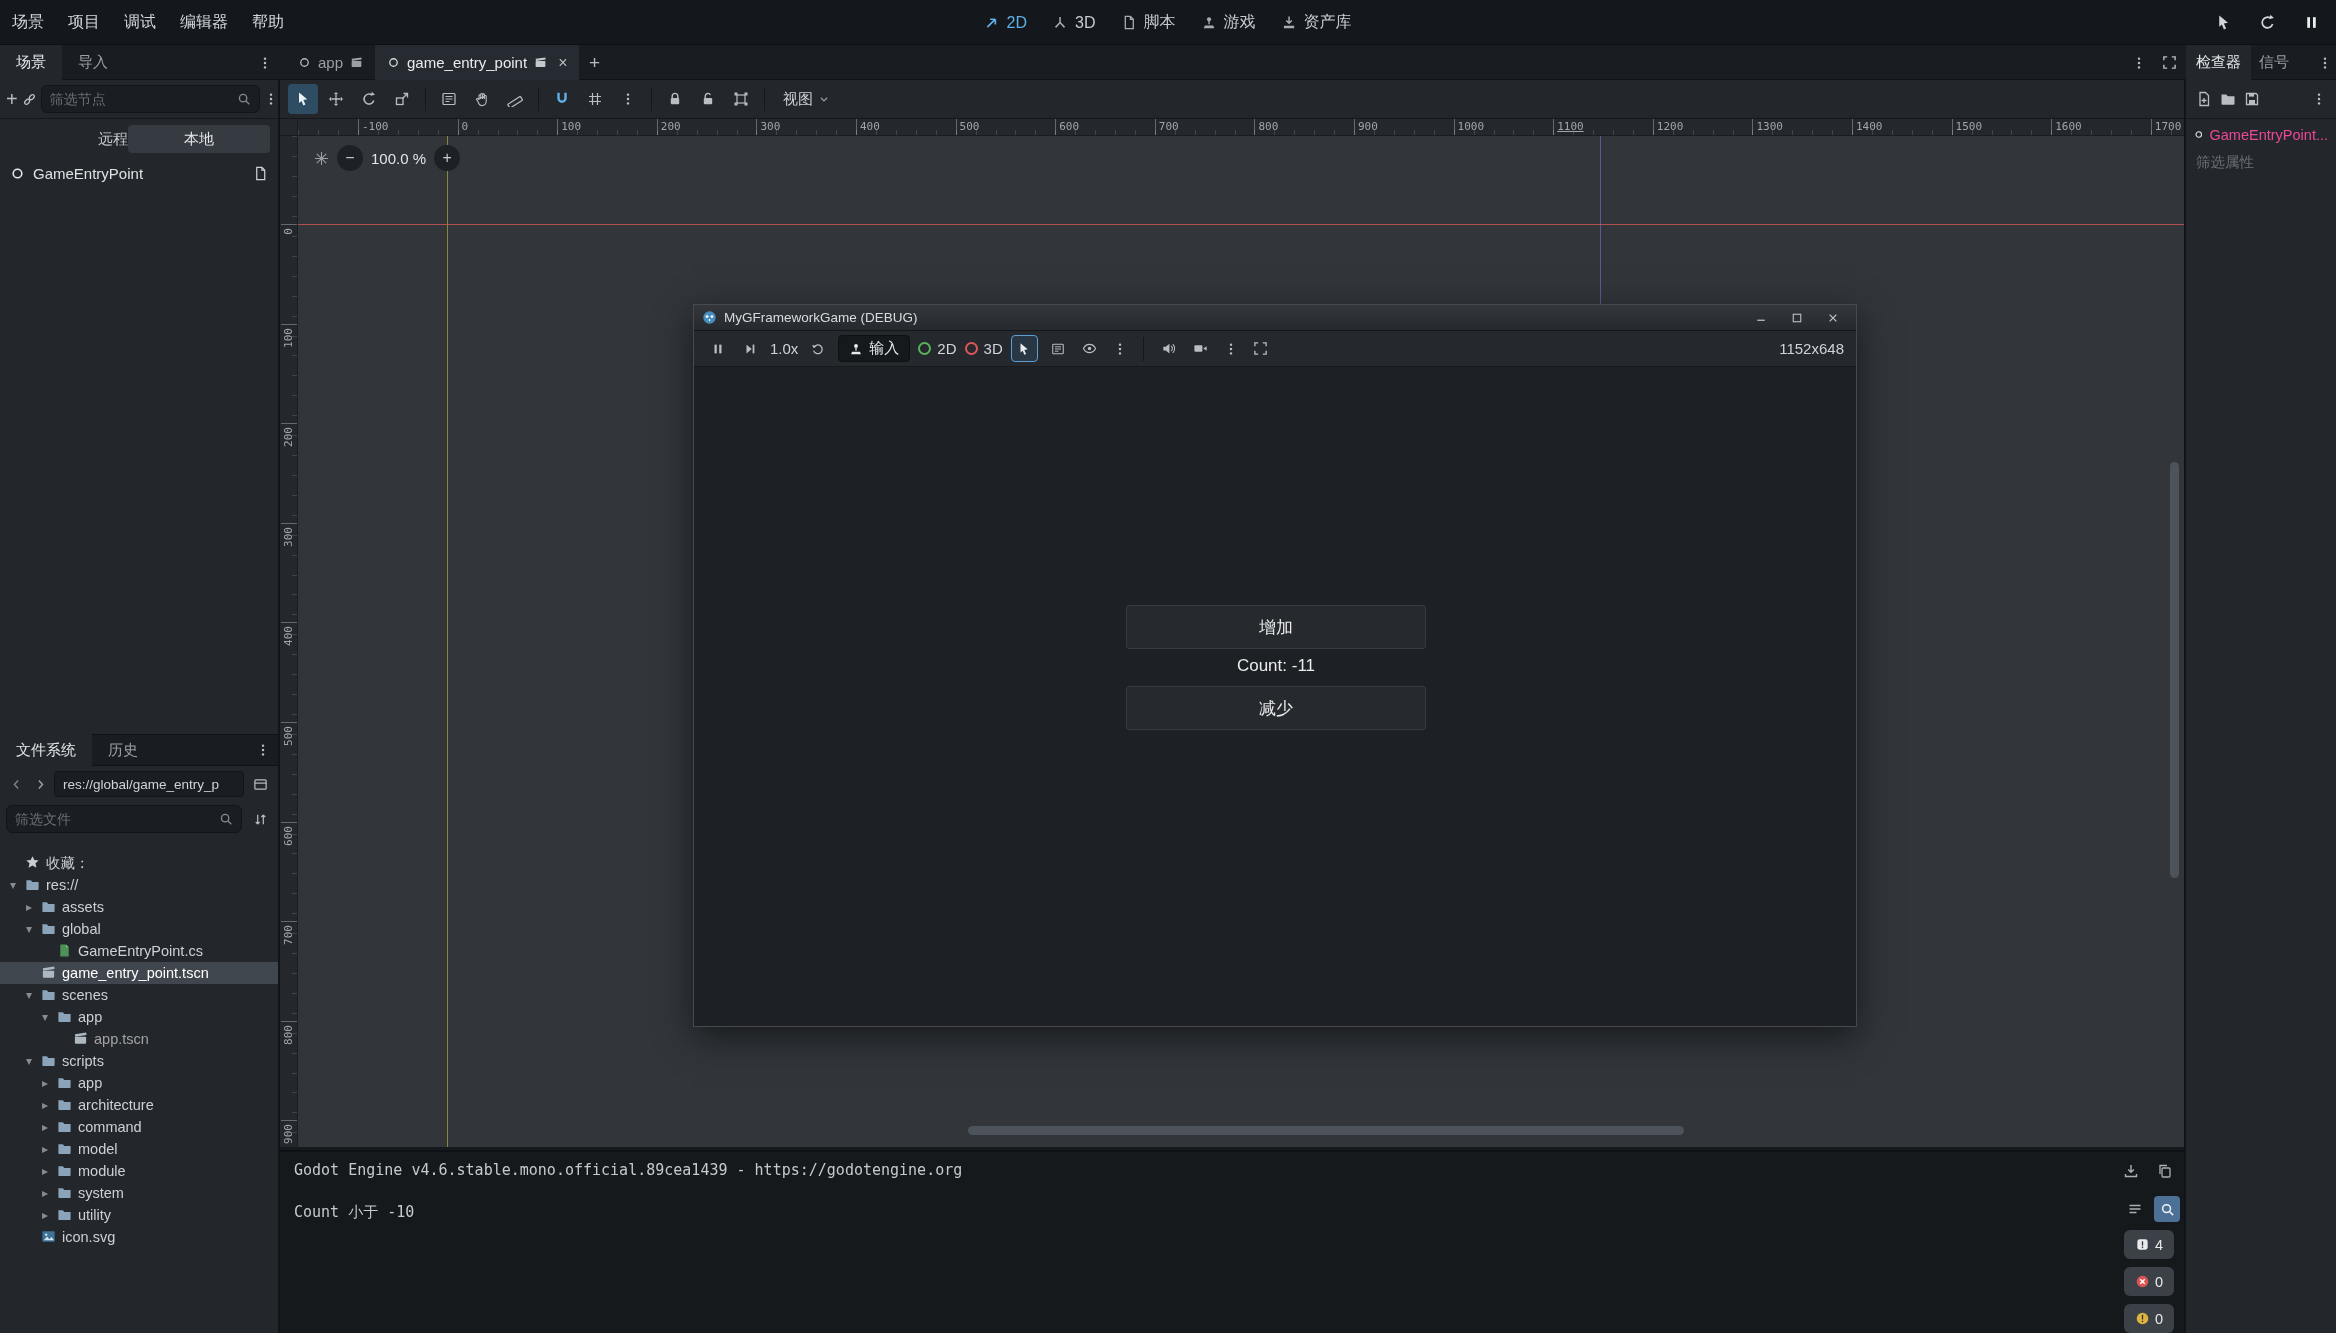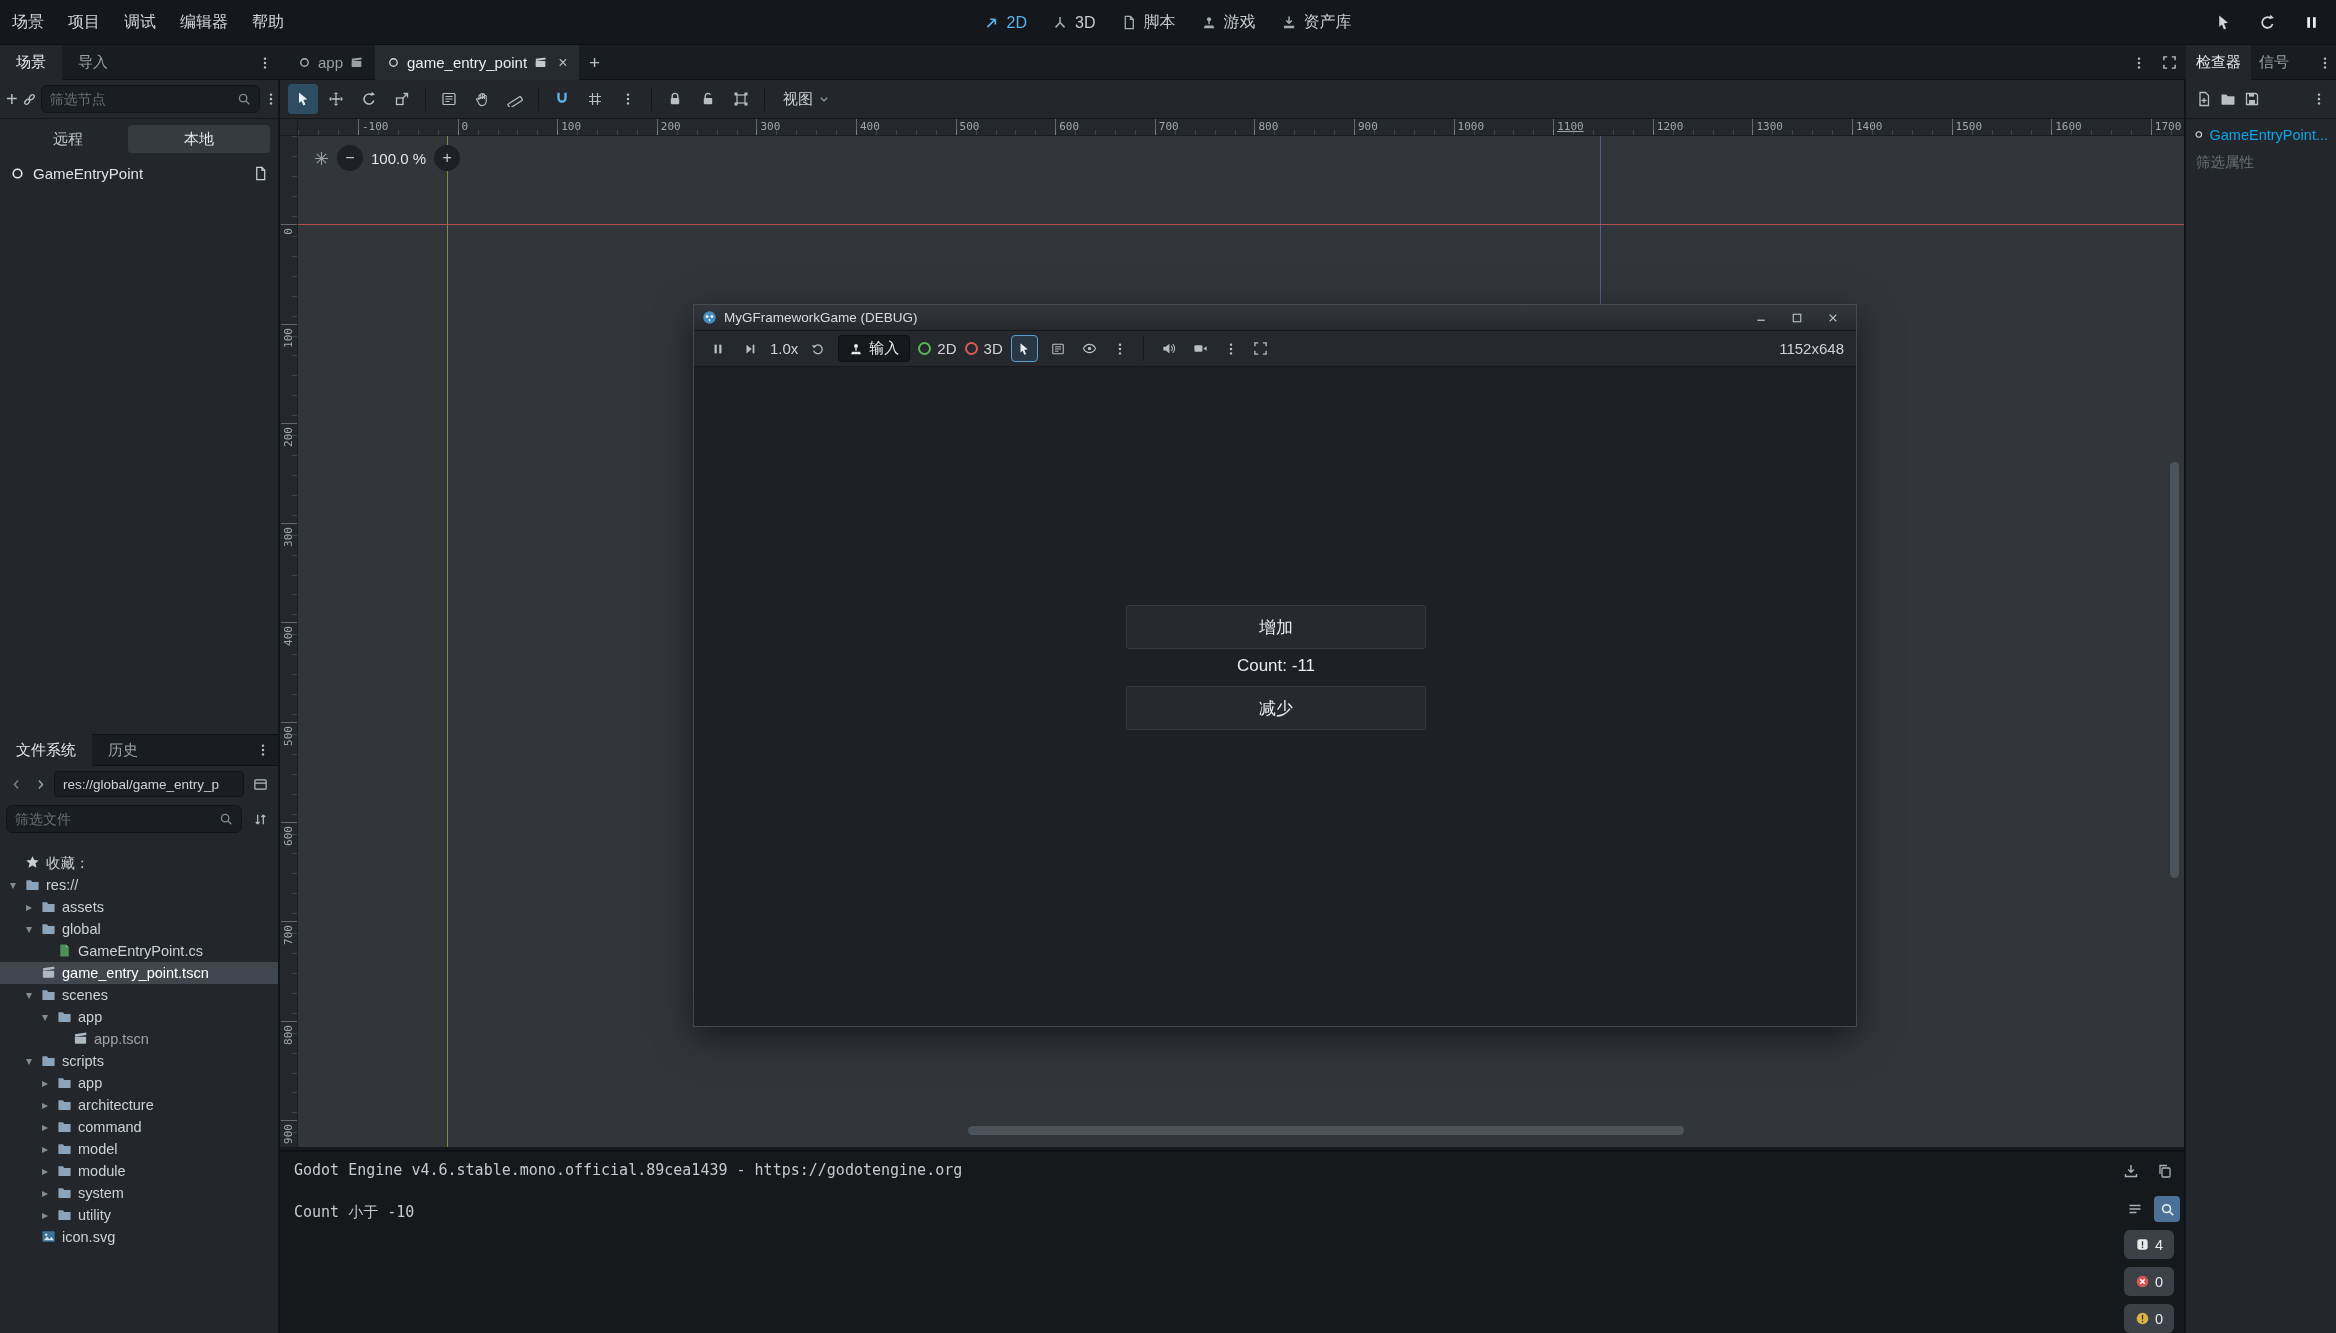--- a/index.html
+++ b/index.html
@@ -24,21 +24,21 @@
 .docktab.active{background:#23272c;color:#e4e7ea}
 .scenetab{height:35px;display:flex;align-items:center;gap:7px;padding:0 12px;color:#9aa0a5;font-size:15px}
 .scenetab.active{background:#262b31;color:#e9ebed}
 
 #left-dock{position:absolute;left:0;top:80px;width:280px;height:1253px;background:#23272c;border-right:2px solid #111418}
 .toolbar{display:flex;align-items:center;height:39px;border-bottom:1px solid #15181c;padding:0 6px;gap:4px}
 .filterbox{flex:1;display:flex;align-items:center;background:#1a1d21;border:1px solid #121518;border-radius:6px;height:28px;padding:0 8px;gap:6px}
 .filterbox input{flex:1;min-width:0;background:transparent;border:none;outline:none;color:#cfd3d7;font-size:14px;font-family:"Liberation Sans",sans-serif}
 .filterbox input::placeholder{color:#686f75}
 #seg-row{display:flex;align-items:center;height:40px;padding:0 8px}
-#seg-remote{width:120px;text-align:center;color:#c3c7cb;font-size:15px}
+#seg-remote{width:120px;text-align:right;color:#c3c7cb;font-size:15px}
 #seg-local{flex:1;background:#363b42;border-radius:4px;height:28px;display:flex;align-items:center;justify-content:center;color:#e6e8ea;font-size:15px}
 #scene-root-row{display:flex;align-items:center;height:28px;padding:0 10px;gap:8px;color:#dfe2e5;font-size:15px}
 
 #fs-dock{position:absolute;left:0;top:654px;width:278px;bottom:0}
 #fs-tabs{display:flex;align-items:center;height:32px;background:#191c20;border-top:1px solid #101316;border-bottom:1px solid #101316}
 #fs-path{display:flex;align-items:center;height:36px;padding:0 6px;gap:4px}
 #fs-pathbox{flex:1;background:#1a1d21;border:1px solid #121518;border-radius:4px;height:26px;display:flex;align-items:center;padding:0 8px;color:#cfd3d7;font-size:13.5px;white-space:nowrap;overflow:hidden}
 #fs-filter-row{display:flex;align-items:center;height:34px;padding:0 6px;gap:6px}
 #fs-tree{position:absolute;left:0;top:112px;right:0;bottom:0;overflow:hidden;padding-top:6px}
 .fsrow{display:flex;align-items:center;height:22px;gap:5px;font-size:14.5px;color:#cdd1d5;white-space:nowrap}
@@ -84,21 +84,21 @@
 #gcontent{position:absolute;left:0;top:63px;right:0;bottom:0;background:#1d2024}
 .gbtn{position:absolute;left:432px;width:300px;height:44px;background:#26292d;border:1px solid #373b40;border-radius:3px;display:flex;align-items:center;justify-content:center;color:#e9ebed;font-size:17px}
 #gcount{position:absolute;left:432px;top:288px;width:300px;text-align:center;color:#e9ebed;font-size:17px}
 
 #output{position:absolute;left:280px;top:1150px;width:1904px;height:183px;background:#16191c;border-top:2px solid #0f1215}
 #out-lines{position:absolute;left:14px;top:8px;right:230px;font:15px "DejaVu Sans Mono",monospace;color:#c6cacd;line-height:21px;white-space:pre}
 .outbtn{position:absolute;width:26px;height:26px;display:flex;align-items:center;justify-content:center;border-radius:4px;color:#aab0b5}
 .badge{position:absolute;left:1844px;width:50px;height:29px;background:#3c4147;border-radius:6px;display:flex;align-items:center;justify-content:center;gap:5px;color:#e8eaec;font-size:14.5px}
 
 #right-dock{position:absolute;left:2184px;top:80px;width:152px;height:1253px;background:#23272c;border-left:2px solid #111418}
-#insp-node{display:flex;align-items:flex-start;gap:6px;padding:8px 8px 4px;color:#0ea5e9;font-size:14.5px;white-space:nowrap;overflow:hidden}
+#insp-node{display:flex;align-items:flex-start;gap:6px;padding:8px 8px 4px;color:#ec4899;font-size:14.5px;white-space:nowrap;overflow:hidden}
 #insp-filter{padding:6px 10px;color:#6a7076;font-size:14.5px}
 </style>
 </head>
 <body>
 
 <div id="menubar">
   <span class="mitem">场景</span>
   <span class="mitem">项目</span>
   <span class="mitem">调试</span>
   <span class="mitem">编辑器</span>

